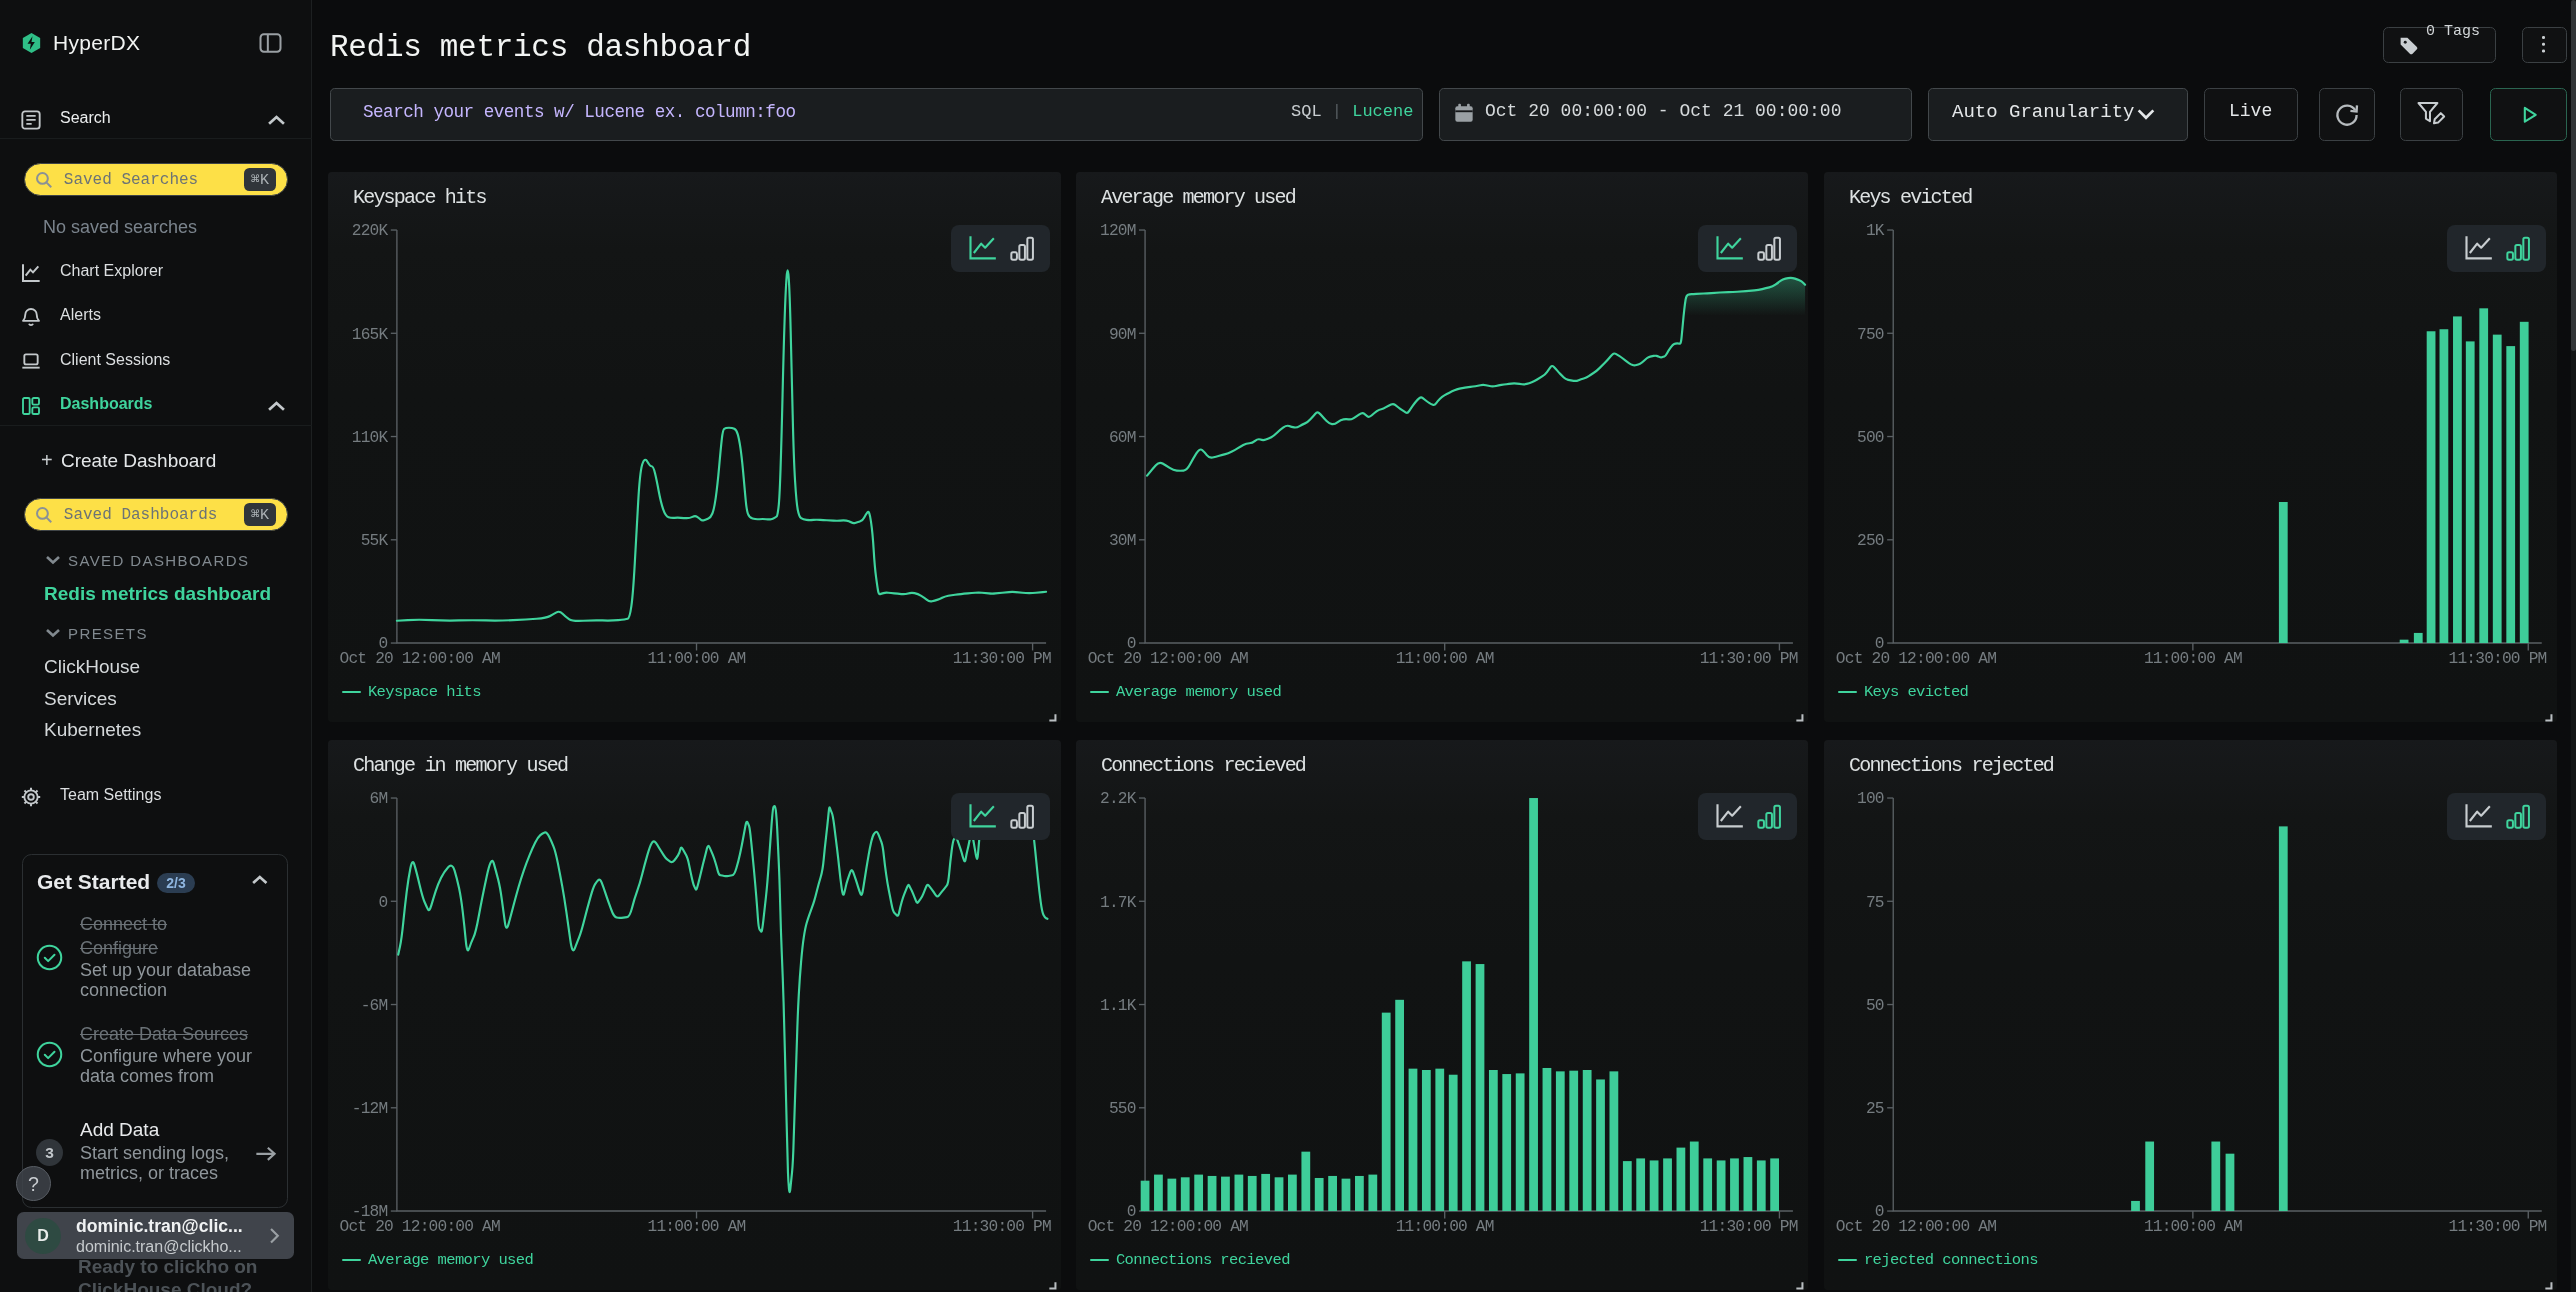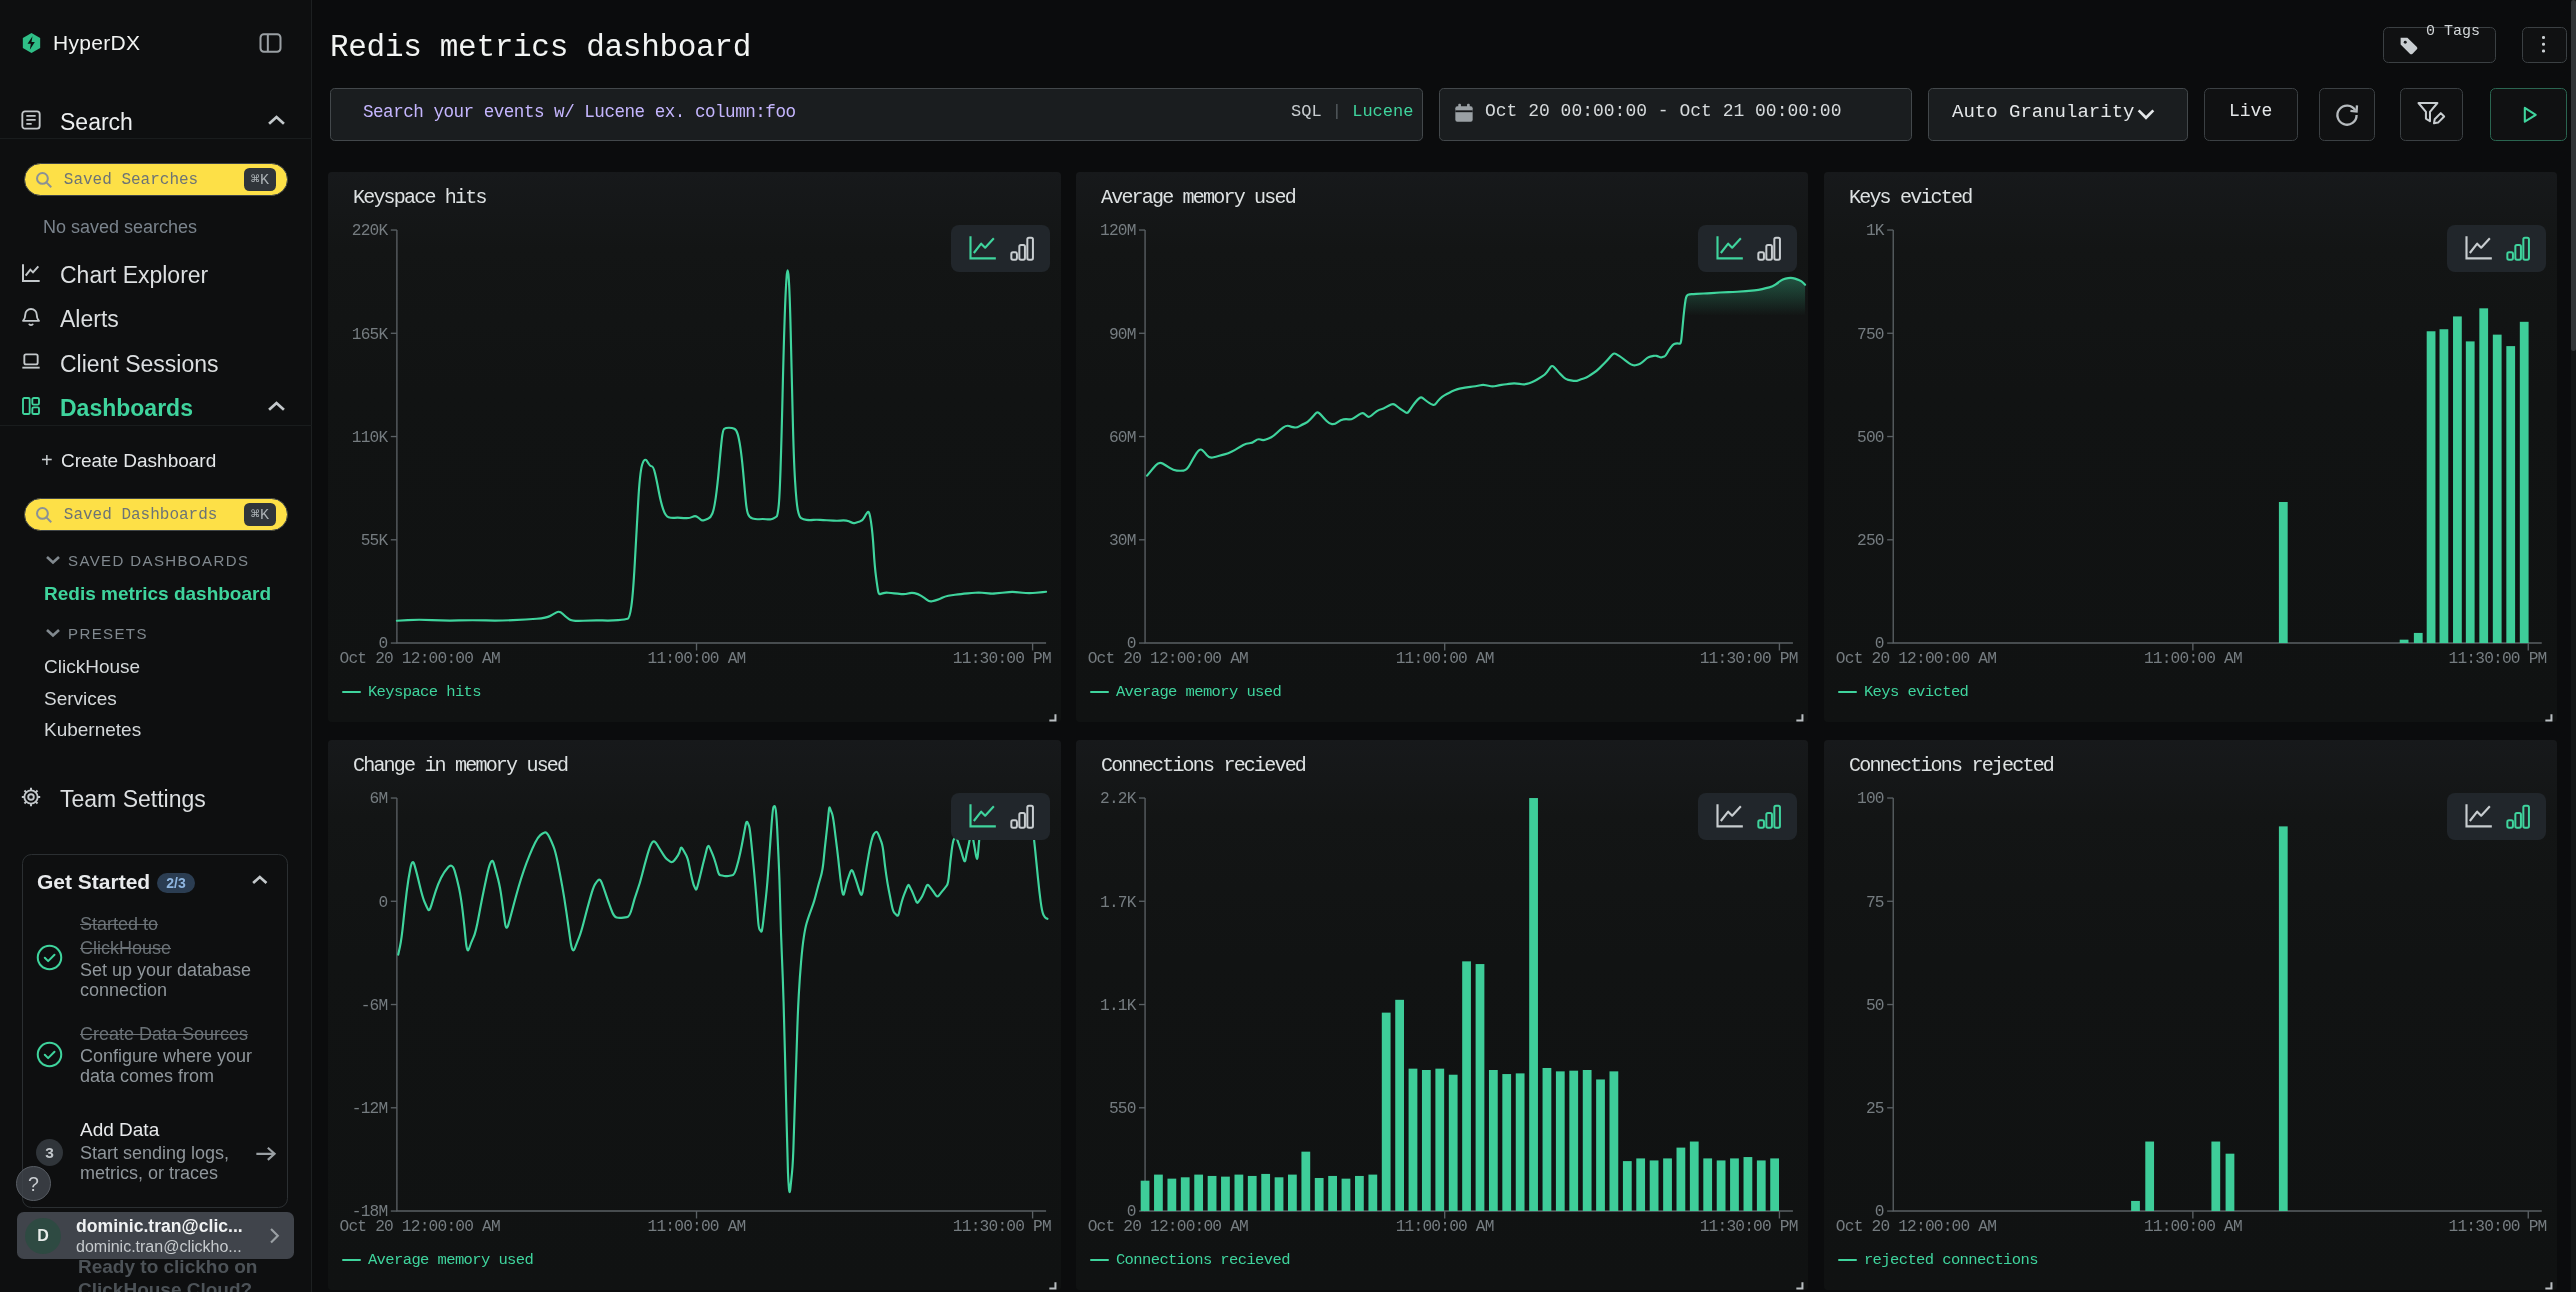--- a/index.html
+++ b/index.html
@@ -7,21 +7,21 @@
 #main{position:absolute;left:312px;top:0;width:2264px;height:1293px;background:#0b0c0d}
 .panel{position:absolute;background:linear-gradient(180deg,#17191b 0%,#131515 14%,#111313 40%,#101212 100%);border-radius:4px}
 .chart{position:absolute;left:0;top:0}
 .al{font-family:"Liberation Mono",monospace;font-size:24px;letter-spacing:-1.2px;fill:#757c80}
 .ptitle{position:absolute;left:25px;top:14px;font-family:"Liberation Mono",monospace;font-size:20px;color:#dde1e2;letter-spacing:-1.8px}
 .toggle{position:absolute;z-index:2;right:11.5px;top:53px;height:47px;border-radius:8px;background:#21262b;display:flex;align-items:center;padding:0 16px}
 .legend{position:absolute;left:13.5px;top:511px;font-family:"Liberation Mono",monospace;font-size:15.5px;letter-spacing:-0.6px;color:#3fd49d;display:flex;align-items:center}
 .ldash{display:inline-block;width:19.6px;height:2.7px;background:#3fd49d;margin-right:6.8px;border-radius:1.4px}
 .rsz{position:absolute;right:4px;bottom:0}
 .sep{position:absolute;left:0;width:312px;height:1.4px;background:#191c1d}
-.nav{position:absolute;left:60px;font-size:23px;color:#dcdfe1}
+.nav{position:absolute;left:60px;font-size:16px;color:#dcdfe1}
 .navic{position:absolute;left:21px}
 .chev{position:absolute;stroke:#c3c8cb;fill:none;stroke-width:2}
 .pill{position:absolute;left:23.6px;width:264px;height:33px;background:#fde047;border:1.4px solid #3f4447;border-radius:17px;display:flex;align-items:center;padding:0 10.8px}
 .pilltext{font-family:"Liberation Mono",monospace;font-size:16px;color:#6c7376;margin-left:10.8px;flex:1}
 .kbd{font-family:"Liberation Mono",monospace;font-size:15px;color:#abb1b5;background:#30353a;border-radius:5.4px;padding:2px 6.8px}
 .slabel{position:absolute;left:68px;font-size:15px;color:#81898f;letter-spacing:1.4px;font-weight:500}
 .sitem{position:absolute;left:44px;font-size:19px;color:#d4d8da}
 .btn{position:absolute;border:1.4px solid #3b4043;border-radius:5.4px;background:#101112}
 .inp{position:absolute;background:#1a1d1f;border:1.4px solid #43484b;border-radius:4.7px}
 .gs-strike{color:#6b7277;text-decoration:line-through;font-size:18px;line-height:23.6px}
@@ -488,21 +488,21 @@
 <div style="position:absolute;left:37px;top:870px;font-size:21px;font-weight:700;color:#e8eaec">Get Started</div>
 <div style="position:absolute;left:157px;top:873px;width:38px;height:20px;background:#2b3d52;border-radius:10px;color:#8fb6e0;font-size:14px;font-weight:700;text-align:center;line-height:20px">2/3</div>
 <svg class="chev" style="position:absolute;left:251px;top:875px" width="17.6" height="10" viewBox="0 0 13 7.5">
       <path d="M1.5 6 L6.5 1.5 L11.5 6"></path>
     </svg>
 
 <svg style="position:absolute;left:36px;top:944px" width="27" height="27" viewBox="0 0 20 20">
       <circle cx="10" cy="10" r="8.7" stroke="#3fd49d" stroke-width="1.5" fill="none"></circle>
       <path d="M6.5 10.2 L9 12.7 L13.7 8" stroke="#3fd49d" stroke-width="1.5" fill="none" stroke-linecap="round" stroke-linejoin="round"></path>
     </svg>
-<div style="position:absolute;left:80px;top:913px;width:162px" class="gs-strike">Started to ClickHouse</div>
+<div style="position:absolute;left:80px;top:913px;width:162px" class="gs-strike">Connect to Configure</div>
 <div style="position:absolute;left:80px;top:960px;width:196px" class="gs-desc">Set up your database connection</div>
 
 <svg style="position:absolute;left:36px;top:1041px" width="27" height="27" viewBox="0 0 20 20">
       <circle cx="10" cy="10" r="8.7" stroke="#3fd49d" stroke-width="1.5" fill="none"></circle>
       <path d="M6.5 10.2 L9 12.7 L13.7 8" stroke="#3fd49d" stroke-width="1.5" fill="none" stroke-linecap="round" stroke-linejoin="round"></path>
     </svg>
 <div style="position:absolute;left:80px;top:1023px;width:203px" class="gs-strike">Create Data Sources</div>
 <div style="position:absolute;left:80px;top:1046px;width:196px" class="gs-desc">Configure where your data comes from</div>
 
 <div style="position:absolute;left:36px;top:1139px;width:27px;height:27px;border-radius:50%;background:#30353a;color:#c2c7cb;font-size:15.5px;font-weight:700;text-align:center;line-height:27px">3</div>

